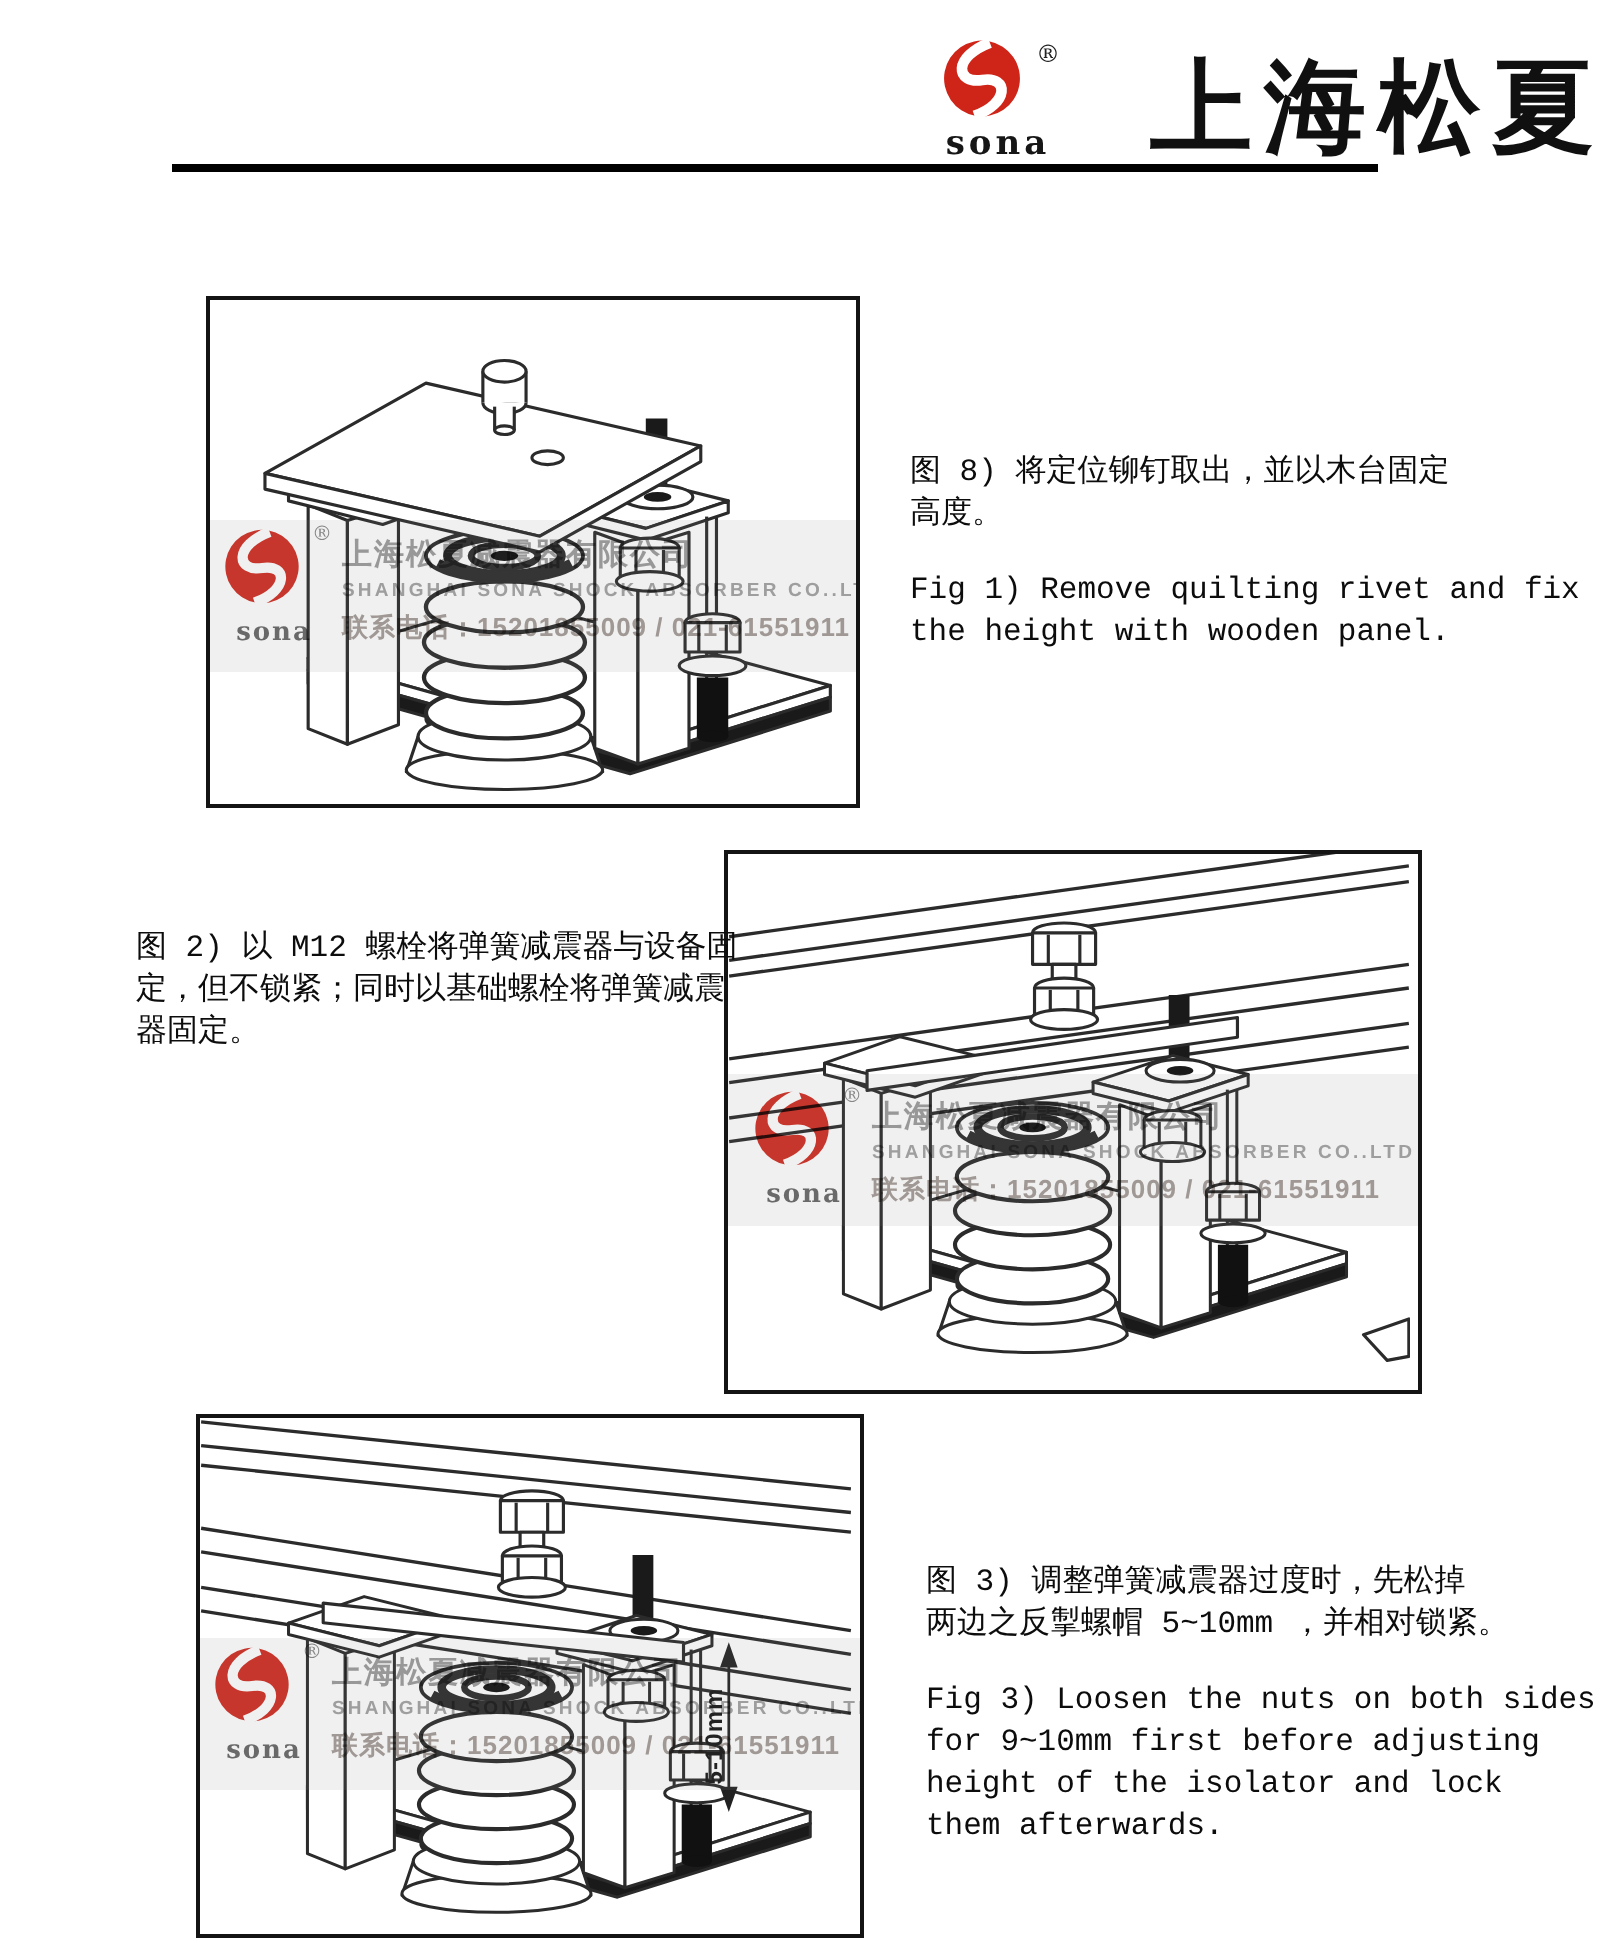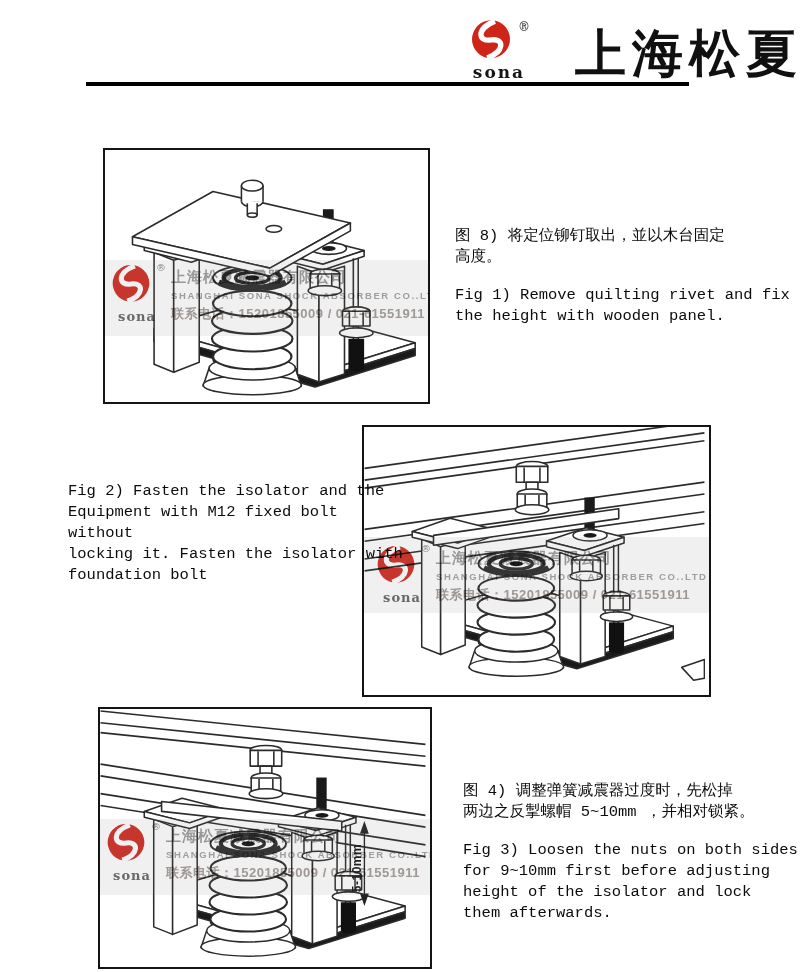--- a/index.html
+++ b/index.html
@@ -213,24 +213,23 @@
     </div>
     <div class="wm-text">
       <div class="wm-cn">上海松夏减震器有限公司</div>
       <div class="wm-en">SHANGHAI SONA SHOCK ABSORBER CO..LTD</div>
       <div class="wm-phone">联系电话：15201855009 / 021-61551911</div>
     </div>
   </div>
 </div>
 
 <div class="caption" id="caption-2">
-  <div class="en">Fig 2) Fasten the isolator and the
-Equipment  with M12 fixed bolt without
-locking it. Fasten  the isolator with
-foundation bolt</div>
+  <div class="cn">图 2) 以 M12 螺栓将弹簧减震器与设备固
+定，但不锁紧；同时以基础螺栓将弹簧减震
+器固定。</div>
 </div>
 
 <div class="figure" id="figure-3">
   <svg class="drawing" width="326" height="254" viewBox="0 0 330 258">
     <g stroke="#2b2b2b" stroke-width="1.7">
       <line x1="0" y1="2" x2="330" y2="36"></line>
       <line x1="0" y1="14" x2="330" y2="48"></line>
       <line x1="0" y1="24" x2="330" y2="58"></line>
       <line x1="0" y1="56" x2="330" y2="108"></line>
       <line x1="0" y1="68" x2="330" y2="120"></line>
@@ -264,19 +263,19 @@
     <div class="wm-text">
       <div class="wm-cn">上海松夏减震器有限公司</div>
       <div class="wm-en">SHANGHAI SONA SHOCK ABSORBER CO..LTD</div>
       <div class="wm-phone">联系电话：15201855009 / 021-61551911</div>
     </div>
   </div>
   <div class="dim-label">5-10mm</div>
 </div>
 
 <div class="caption" id="caption-3">
-  <div class="cn">图 4) 调整弹簧减震器过度时，先松掉
+  <div class="cn">图 3) 调整弹簧减震器过度时，先松掉
 两边之反掣螺帽 5~10mm ，并相对锁紧。</div>
   <div class="en">Fig 3) Loosen the nuts on both sides
 for  9~10mm first before adjusting
 height of  the isolator and lock
 them afterwards.</div>
 </div>
 
 </body></html>

